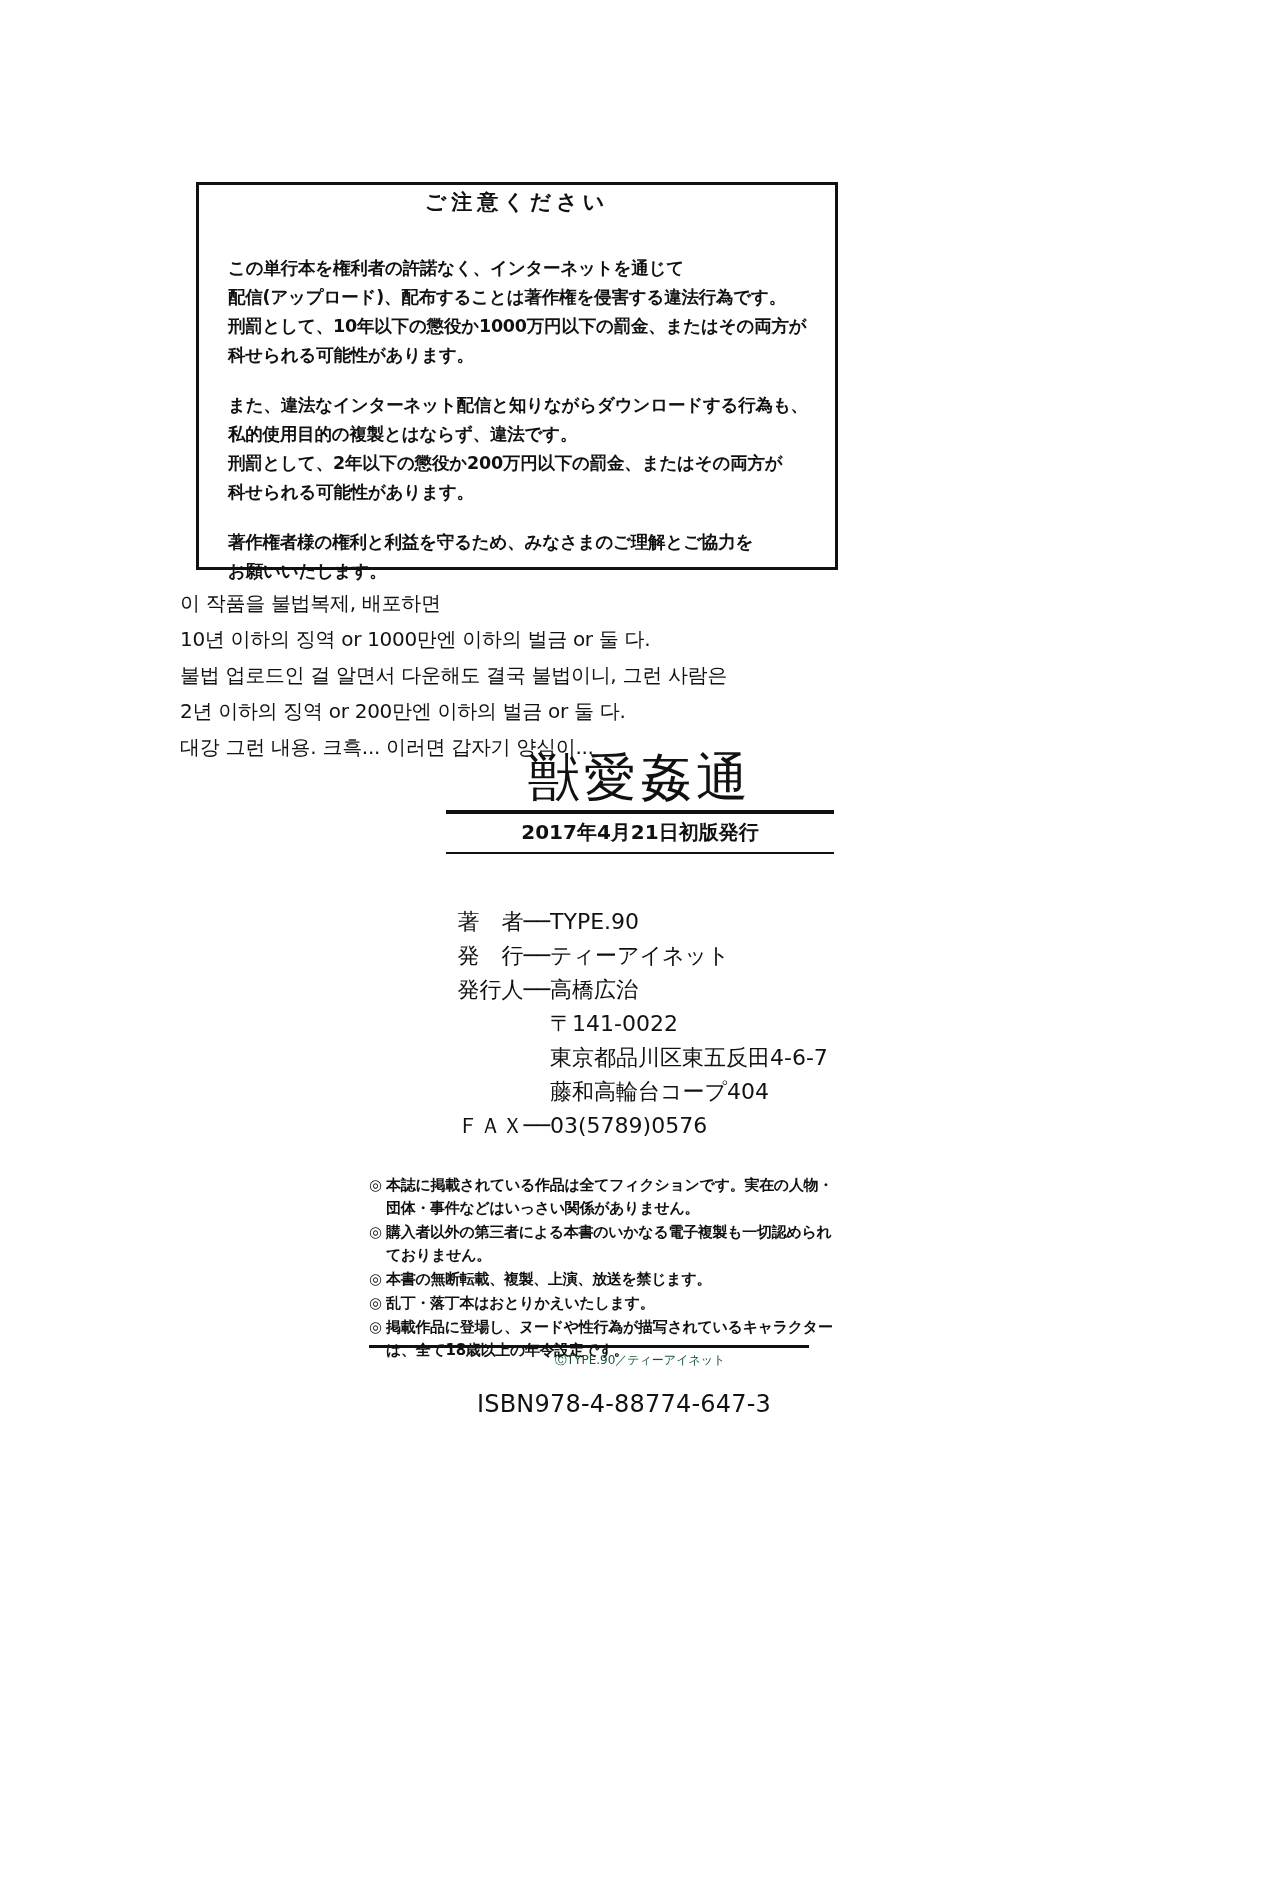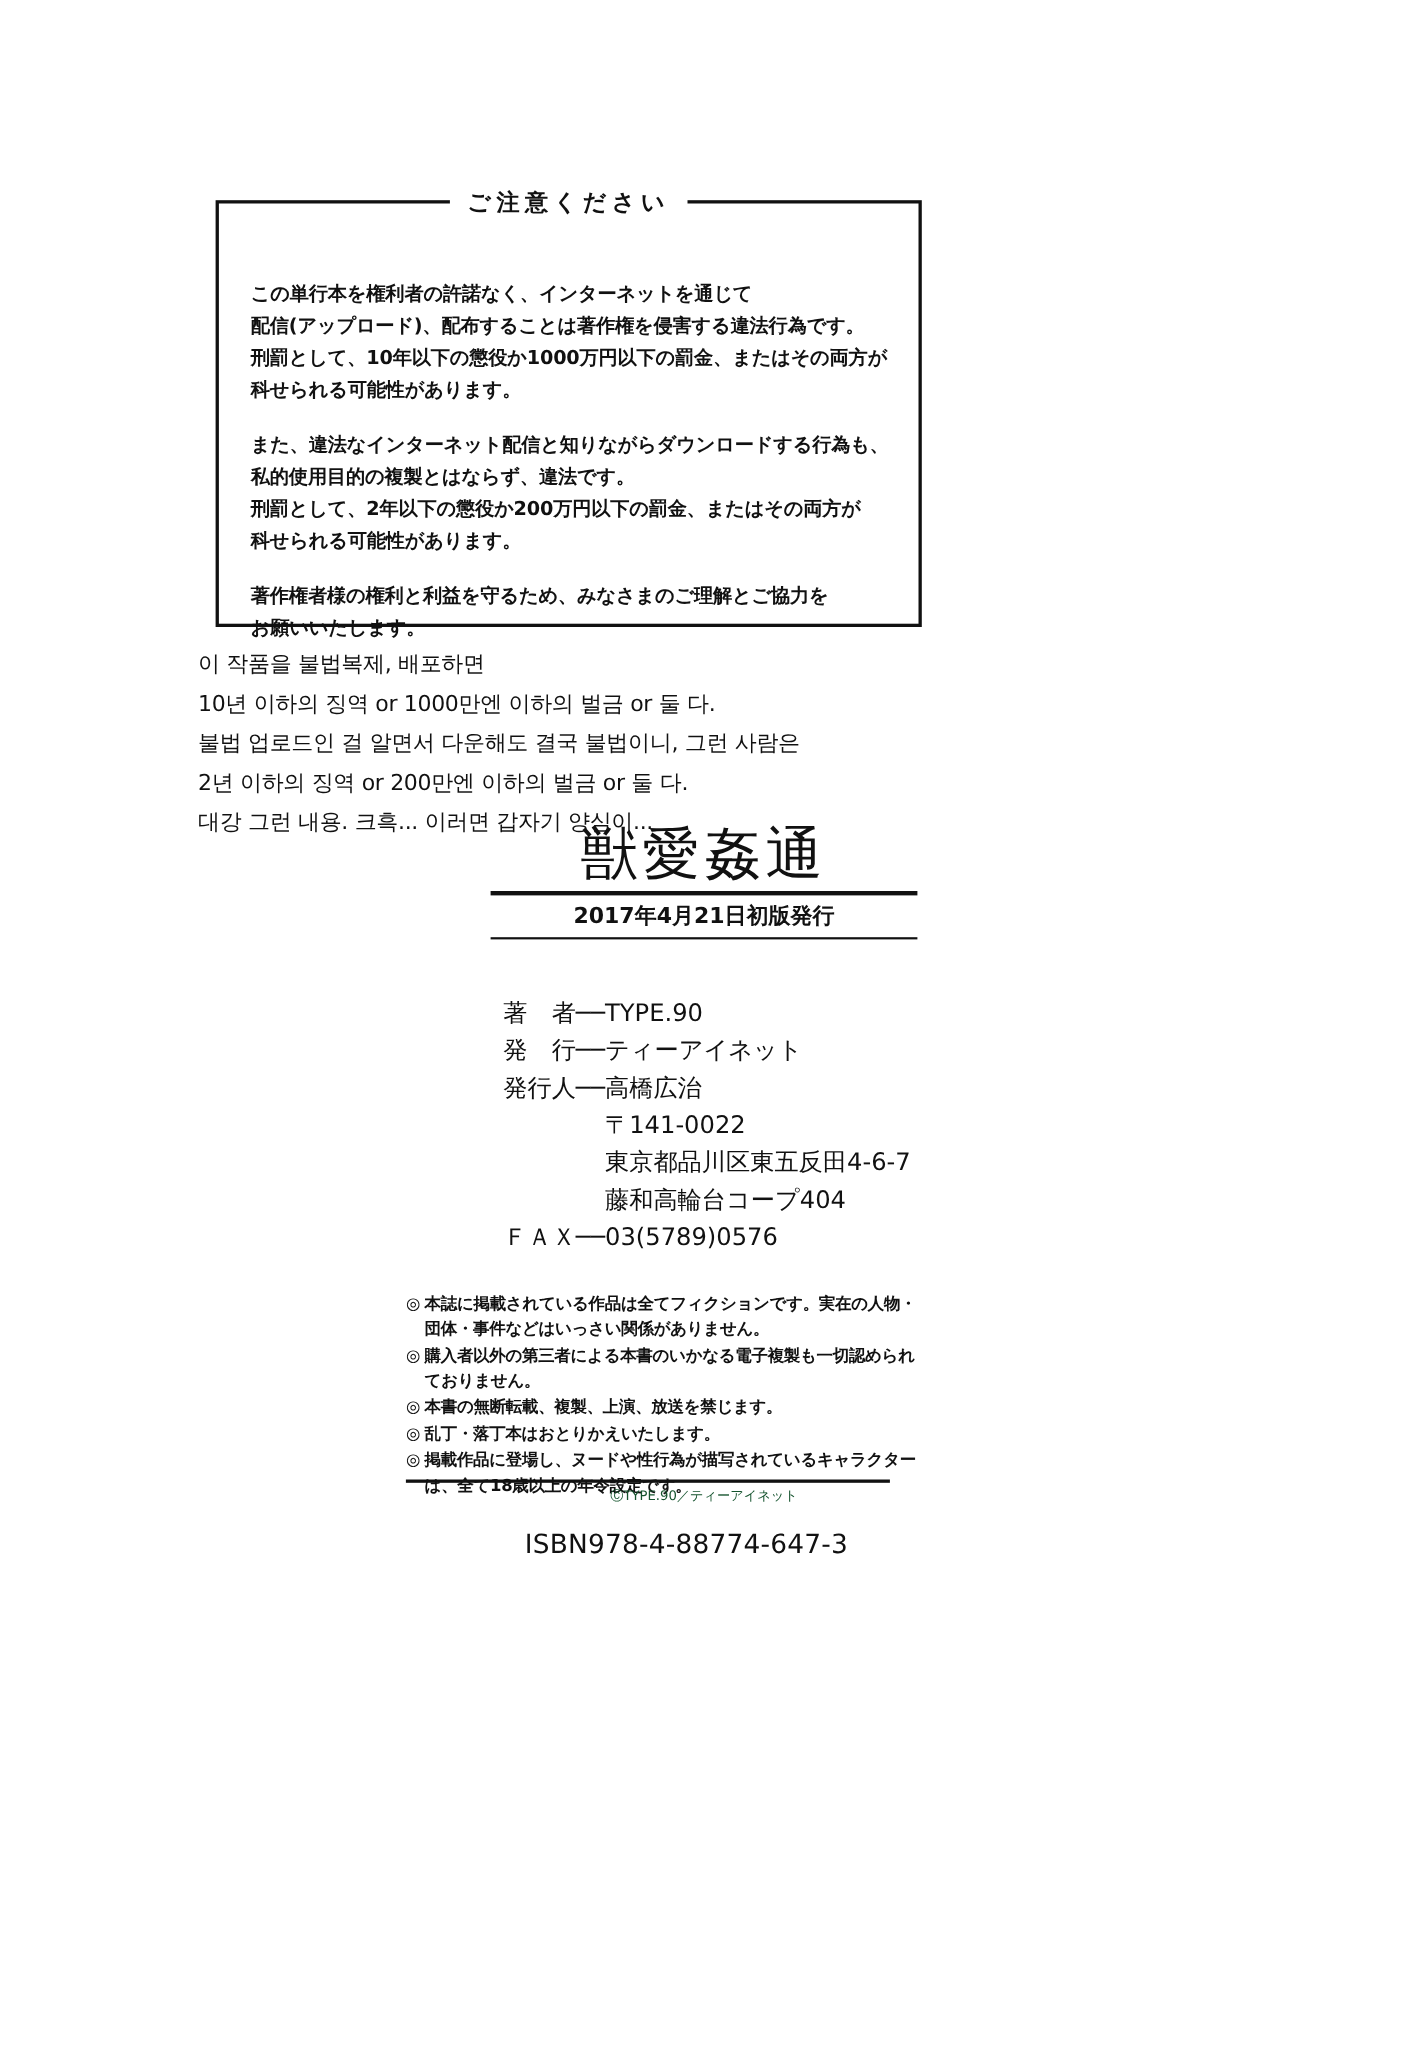--- a/index.html
+++ b/index.html
@@ -28,21 +28,21 @@
     left: 196px;
     top: 182px;
     width: 642px;
     height: 388px;
     border: 3px solid #111;
     box-sizing: border-box;
   }
   .notice-title-wrap {
     position: absolute;
     left: 196px;
-    top: 170px;
+    top: 188px;
     width: 642px;
     height: 28px;
     display: flex;
     align-items: center;
     justify-content: center;
     pointer-events: none;
   }
   .notice-title {
     background: #ffffff;
     padding: 0 16px;

